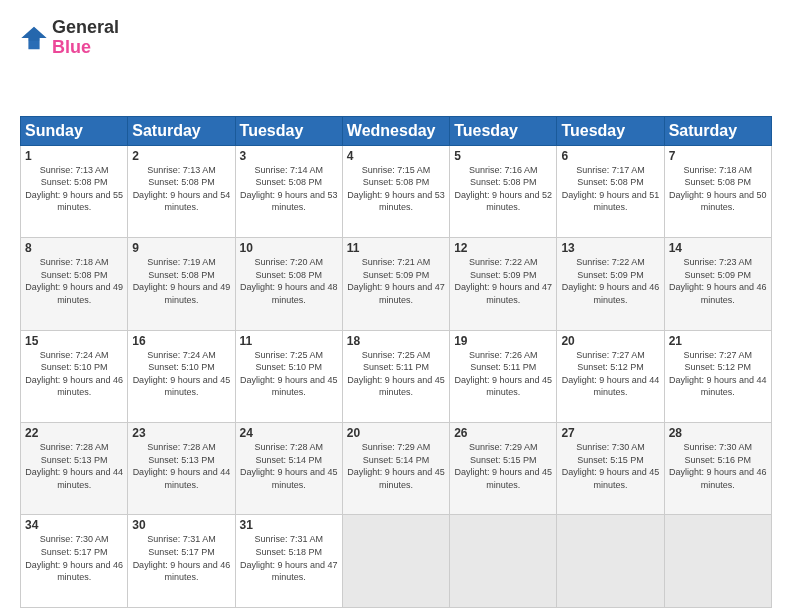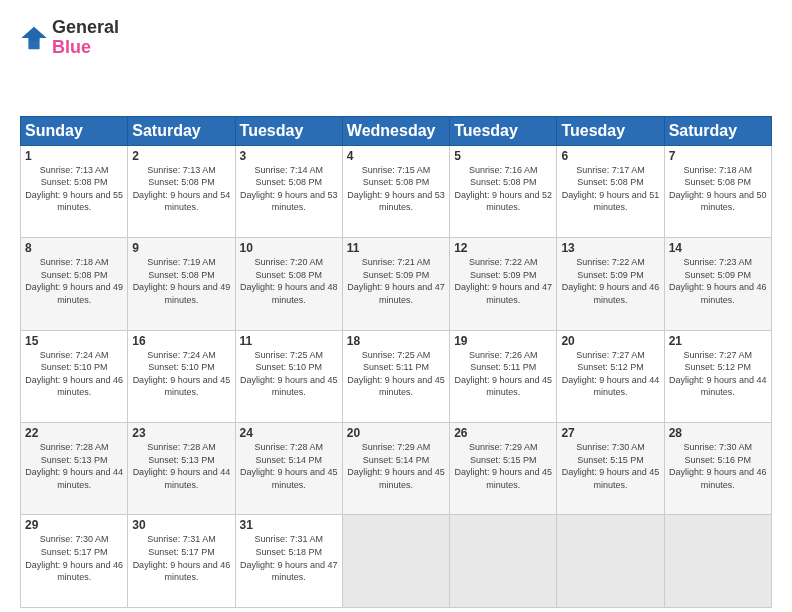--- a/index.html
+++ b/index.html
@@ -247,21 +247,21 @@
             <span class="day-num">27</span>
             <div class="day-detail">Sunrise: 7:30 AM<br>Sunset: 5:15 PM<br>Daylight: 9 hours and 45 minutes.</div>
           </td>
           <td>
             <span class="day-num">28</span>
             <div class="day-detail">Sunrise: 7:30 AM<br>Sunset: 5:16 PM<br>Daylight: 9 hours and 46 minutes.</div>
           </td>
         </tr>
         <tr>
           <td>
-            <span class="day-num">29</span>
+            <span class="day-num">34</span>
             <div class="day-detail">Sunrise: 7:30 AM<br>Sunset: 5:17 PM<br>Daylight: 9 hours and 46 minutes.</div>
           </td>
           <td>
             <span class="day-num">30</span>
             <div class="day-detail">Sunrise: 7:31 AM<br>Sunset: 5:17 PM<br>Daylight: 9 hours and 46 minutes.</div>
           </td>
           <td>
             <span class="day-num">31</span>
             <div class="day-detail">Sunrise: 7:31 AM<br>Sunset: 5:18 PM<br>Daylight: 9 hours and 47 minutes.</div>
           </td>

